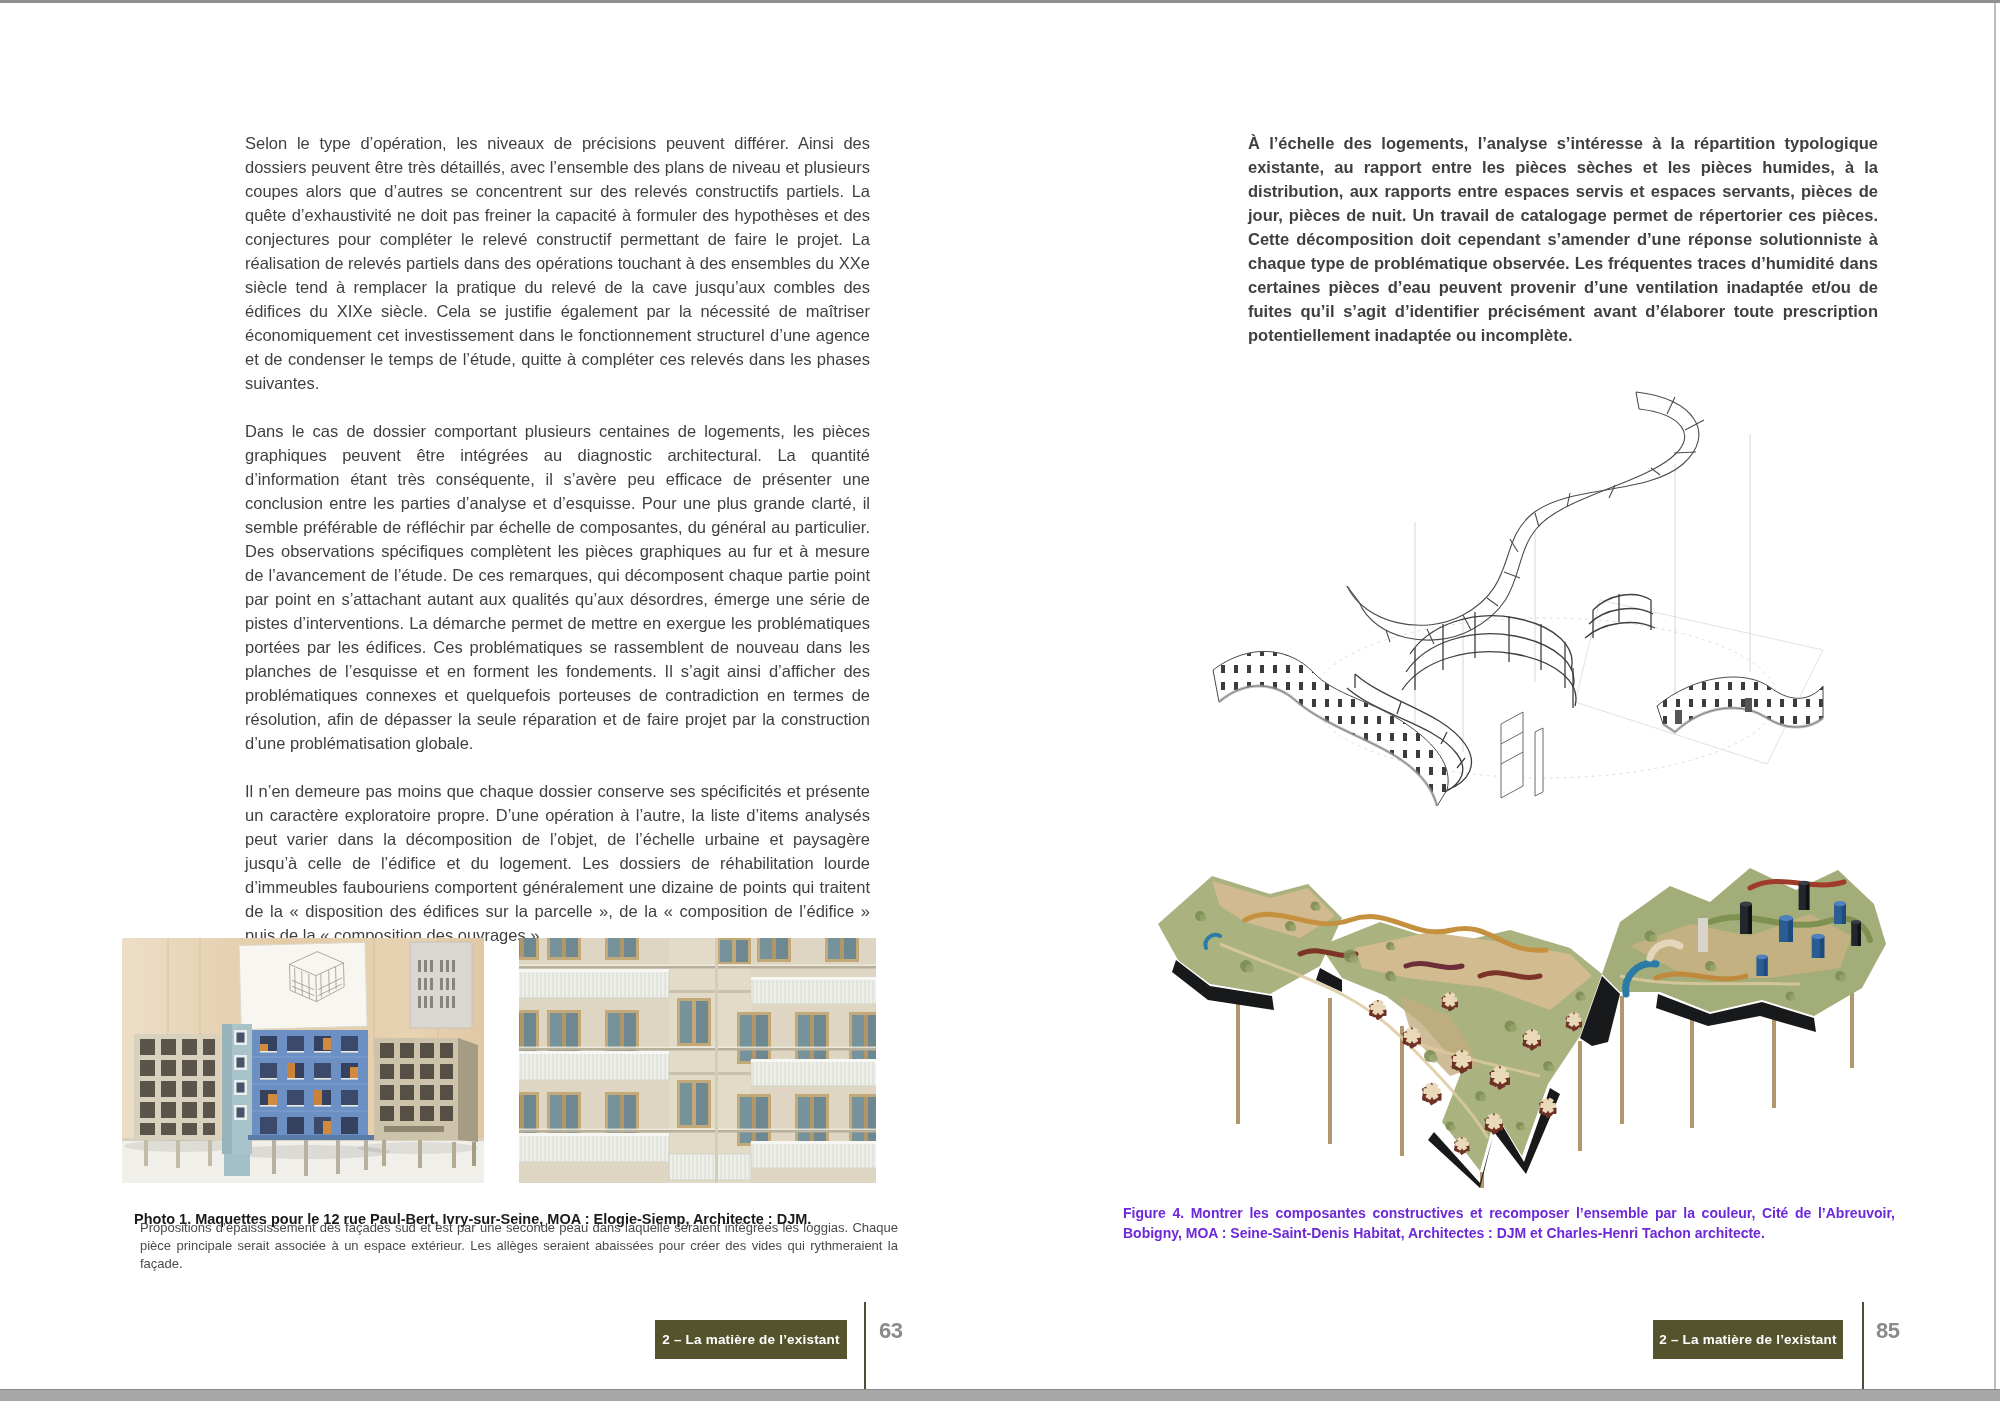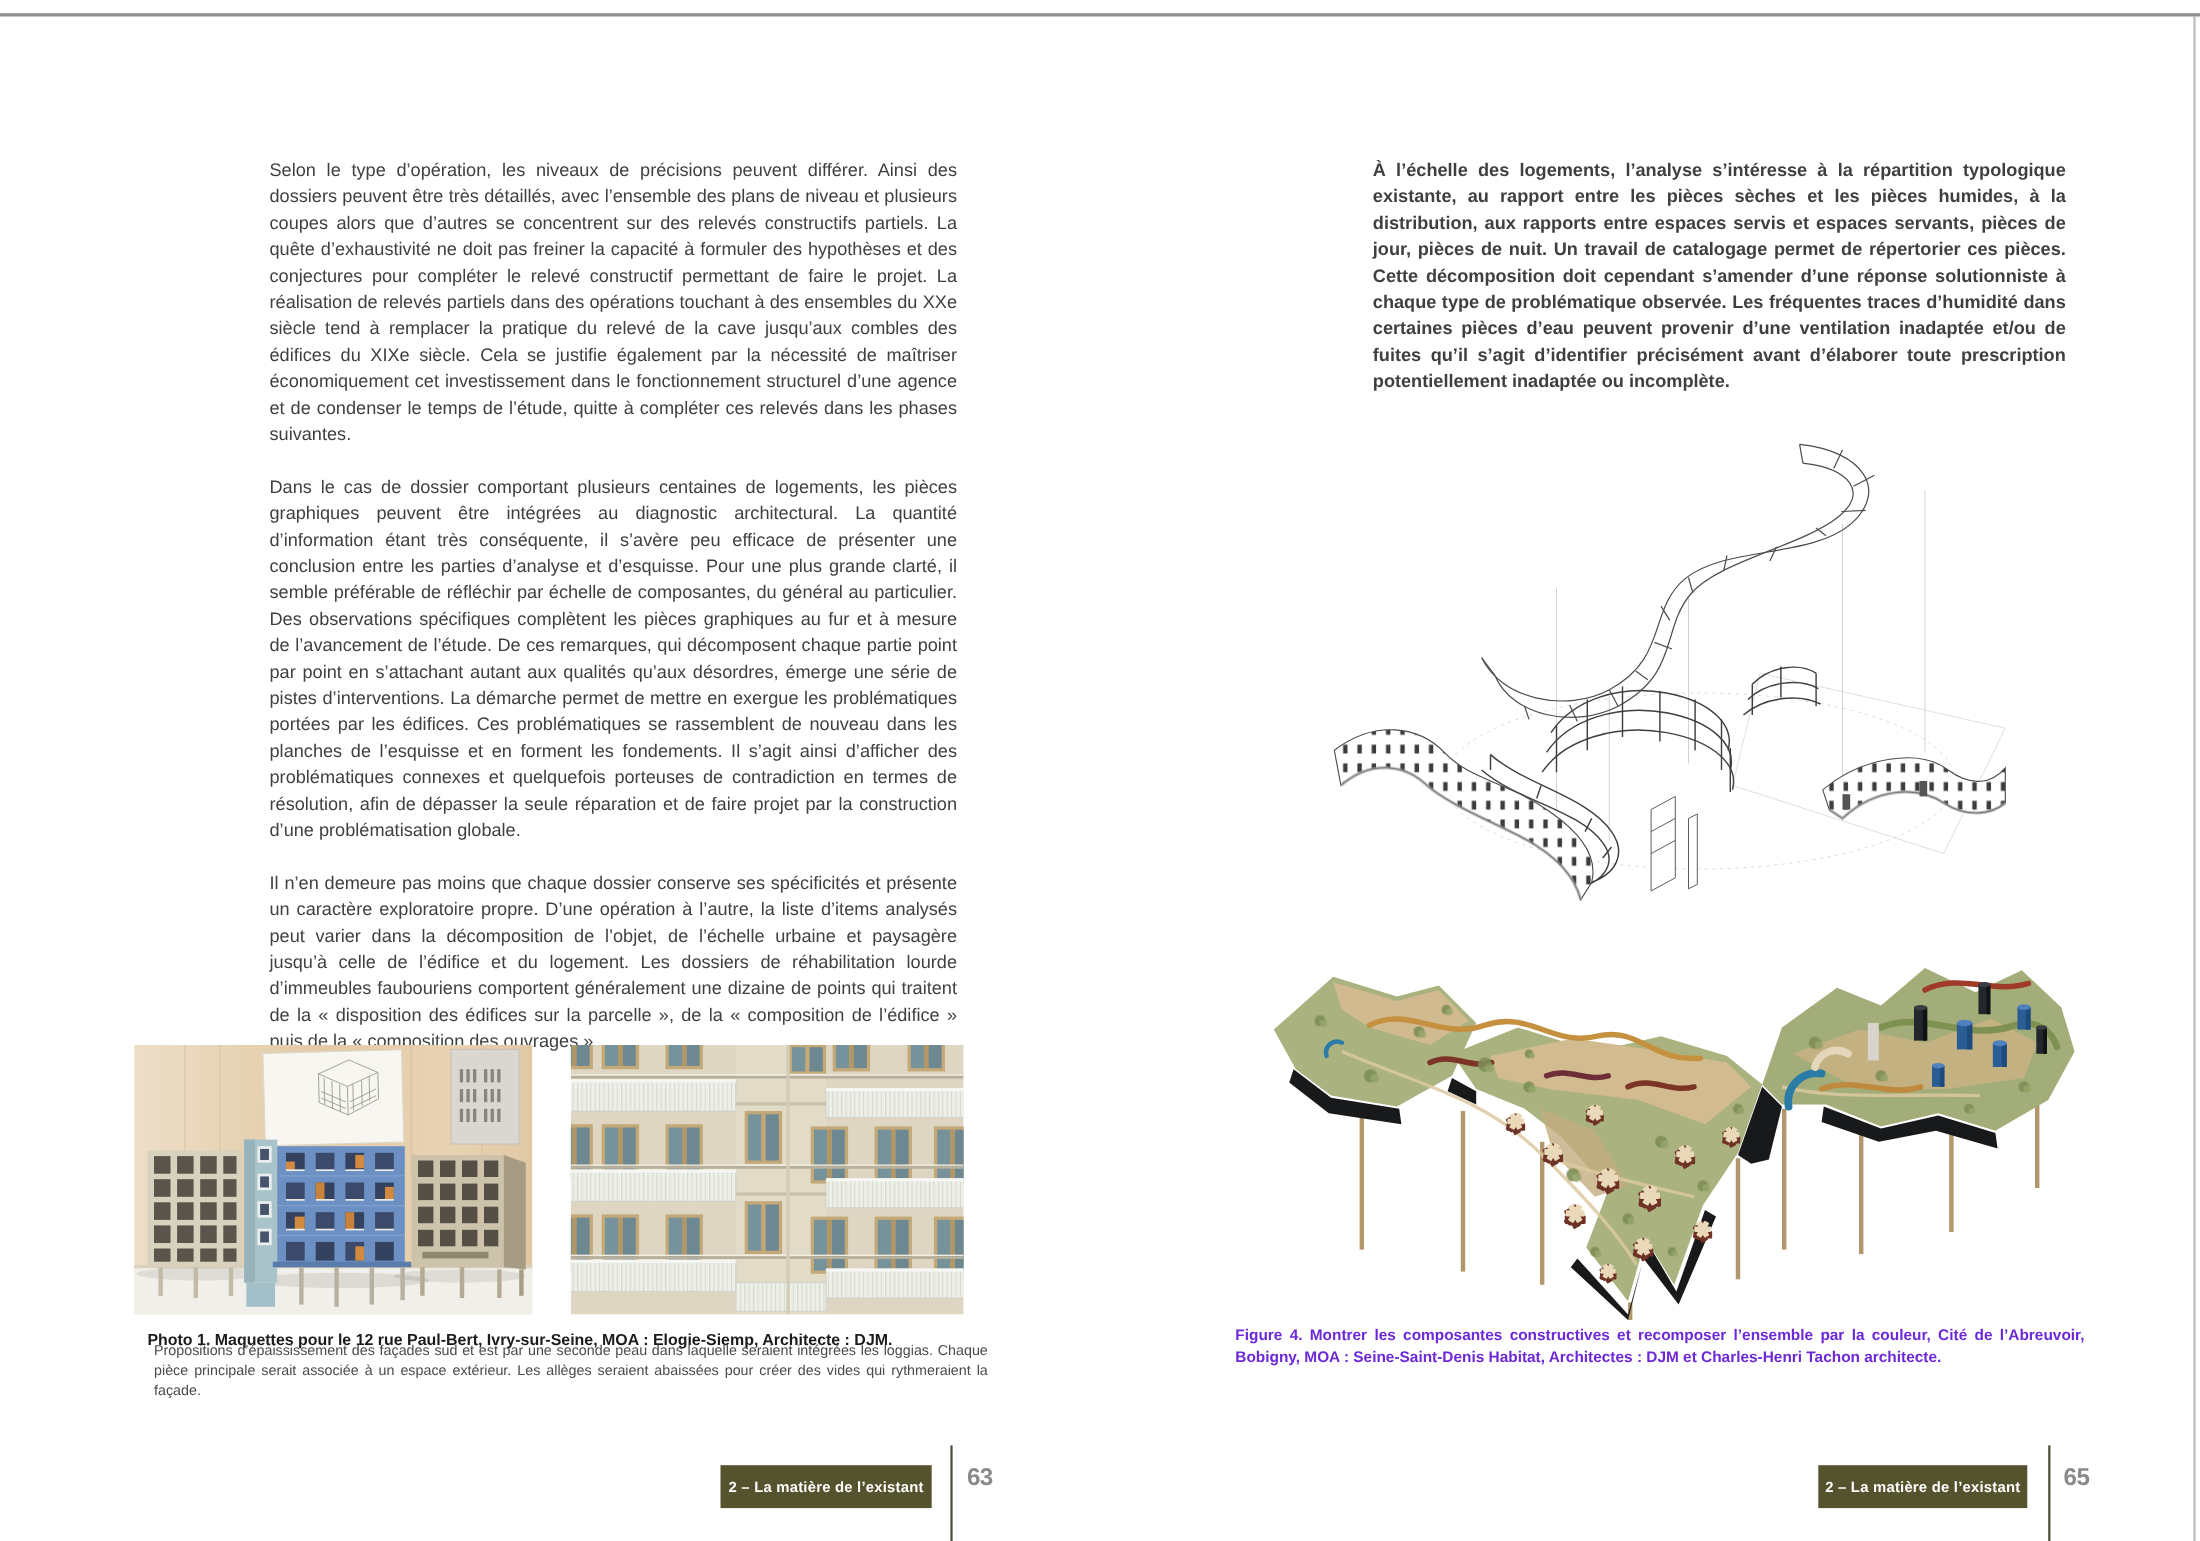--- a/index.html
+++ b/index.html
@@ -1,18 +1,18 @@
 <!DOCTYPE html>
 <html><head>
 <meta charset="utf-8">
 <style>
   html,body{margin:0;padding:0;background:#e9e9e9;}
   .stage{position:relative;width:2000px;height:1401px;background:#ffffff;overflow:hidden;
          font-family:"Liberation Sans",sans-serif;}
-  .abs{position:absolute;margin-top:12px;}
+  .abs{position:absolute;}
   
   .top-edge{left:0;top:0;width:2000px;height:3px;background:#8f8f8f;}
   .right-edge{left:1994px;top:3px;width:2px;height:1386px;background:#bdbdbd;}
   .bottom-bar{left:0;top:1389px;width:2000px;height:12px;background:#a7a7a7;border-top:1px solid #8a8a8a;}
   
   .text-col p{margin:0 0 24px 0;font-size:16.5px;line-height:24px;color:#3f3f3f;
               text-align:justify;}
   .text-col p:last-child{margin-bottom:0;}
   .col-left{left:245px;top:131px;width:625px;}
   .col-right{left:1248px;top:131px;width:630px;font-weight:bold;}
@@ -494,17 +494,17 @@
           <use href="#tree" transform="translate(165,80) scale(0.9)"></use>
             <use href="#tree" transform="translate(370,300) scale(0.8)"></use>
         </g>
       </svg>
     </figure>
 
     <p class="abs cap-bold" style="left:1123px;top:1204px;width:772px;">Figure 4. Montrer les composantes constructives et recomposer l’ensemble par la couleur, Cité de l’Abreuvoir, Bobigny, MOA : Seine-Saint-Denis Habitat, Architectes : DJM et Charles-Henri Tachon architecte.</p>
 
     <div class="abs badge" style="left:1653px;top:1320px;width:190px;">2 – La matière de l’existant</div>
     <div class="abs vrule" style="left:1862px;top:1302px;height:87px;"></div>
-    <div class="abs pagenum" style="left:1876px;top:1318px;">65</div>
+    <div class="abs pagenum" style="left:1876px;top:1318px;">85</div>
   </section>
 
   <div class="abs bottom-bar"></div>
 </div>
 
 </body></html>

